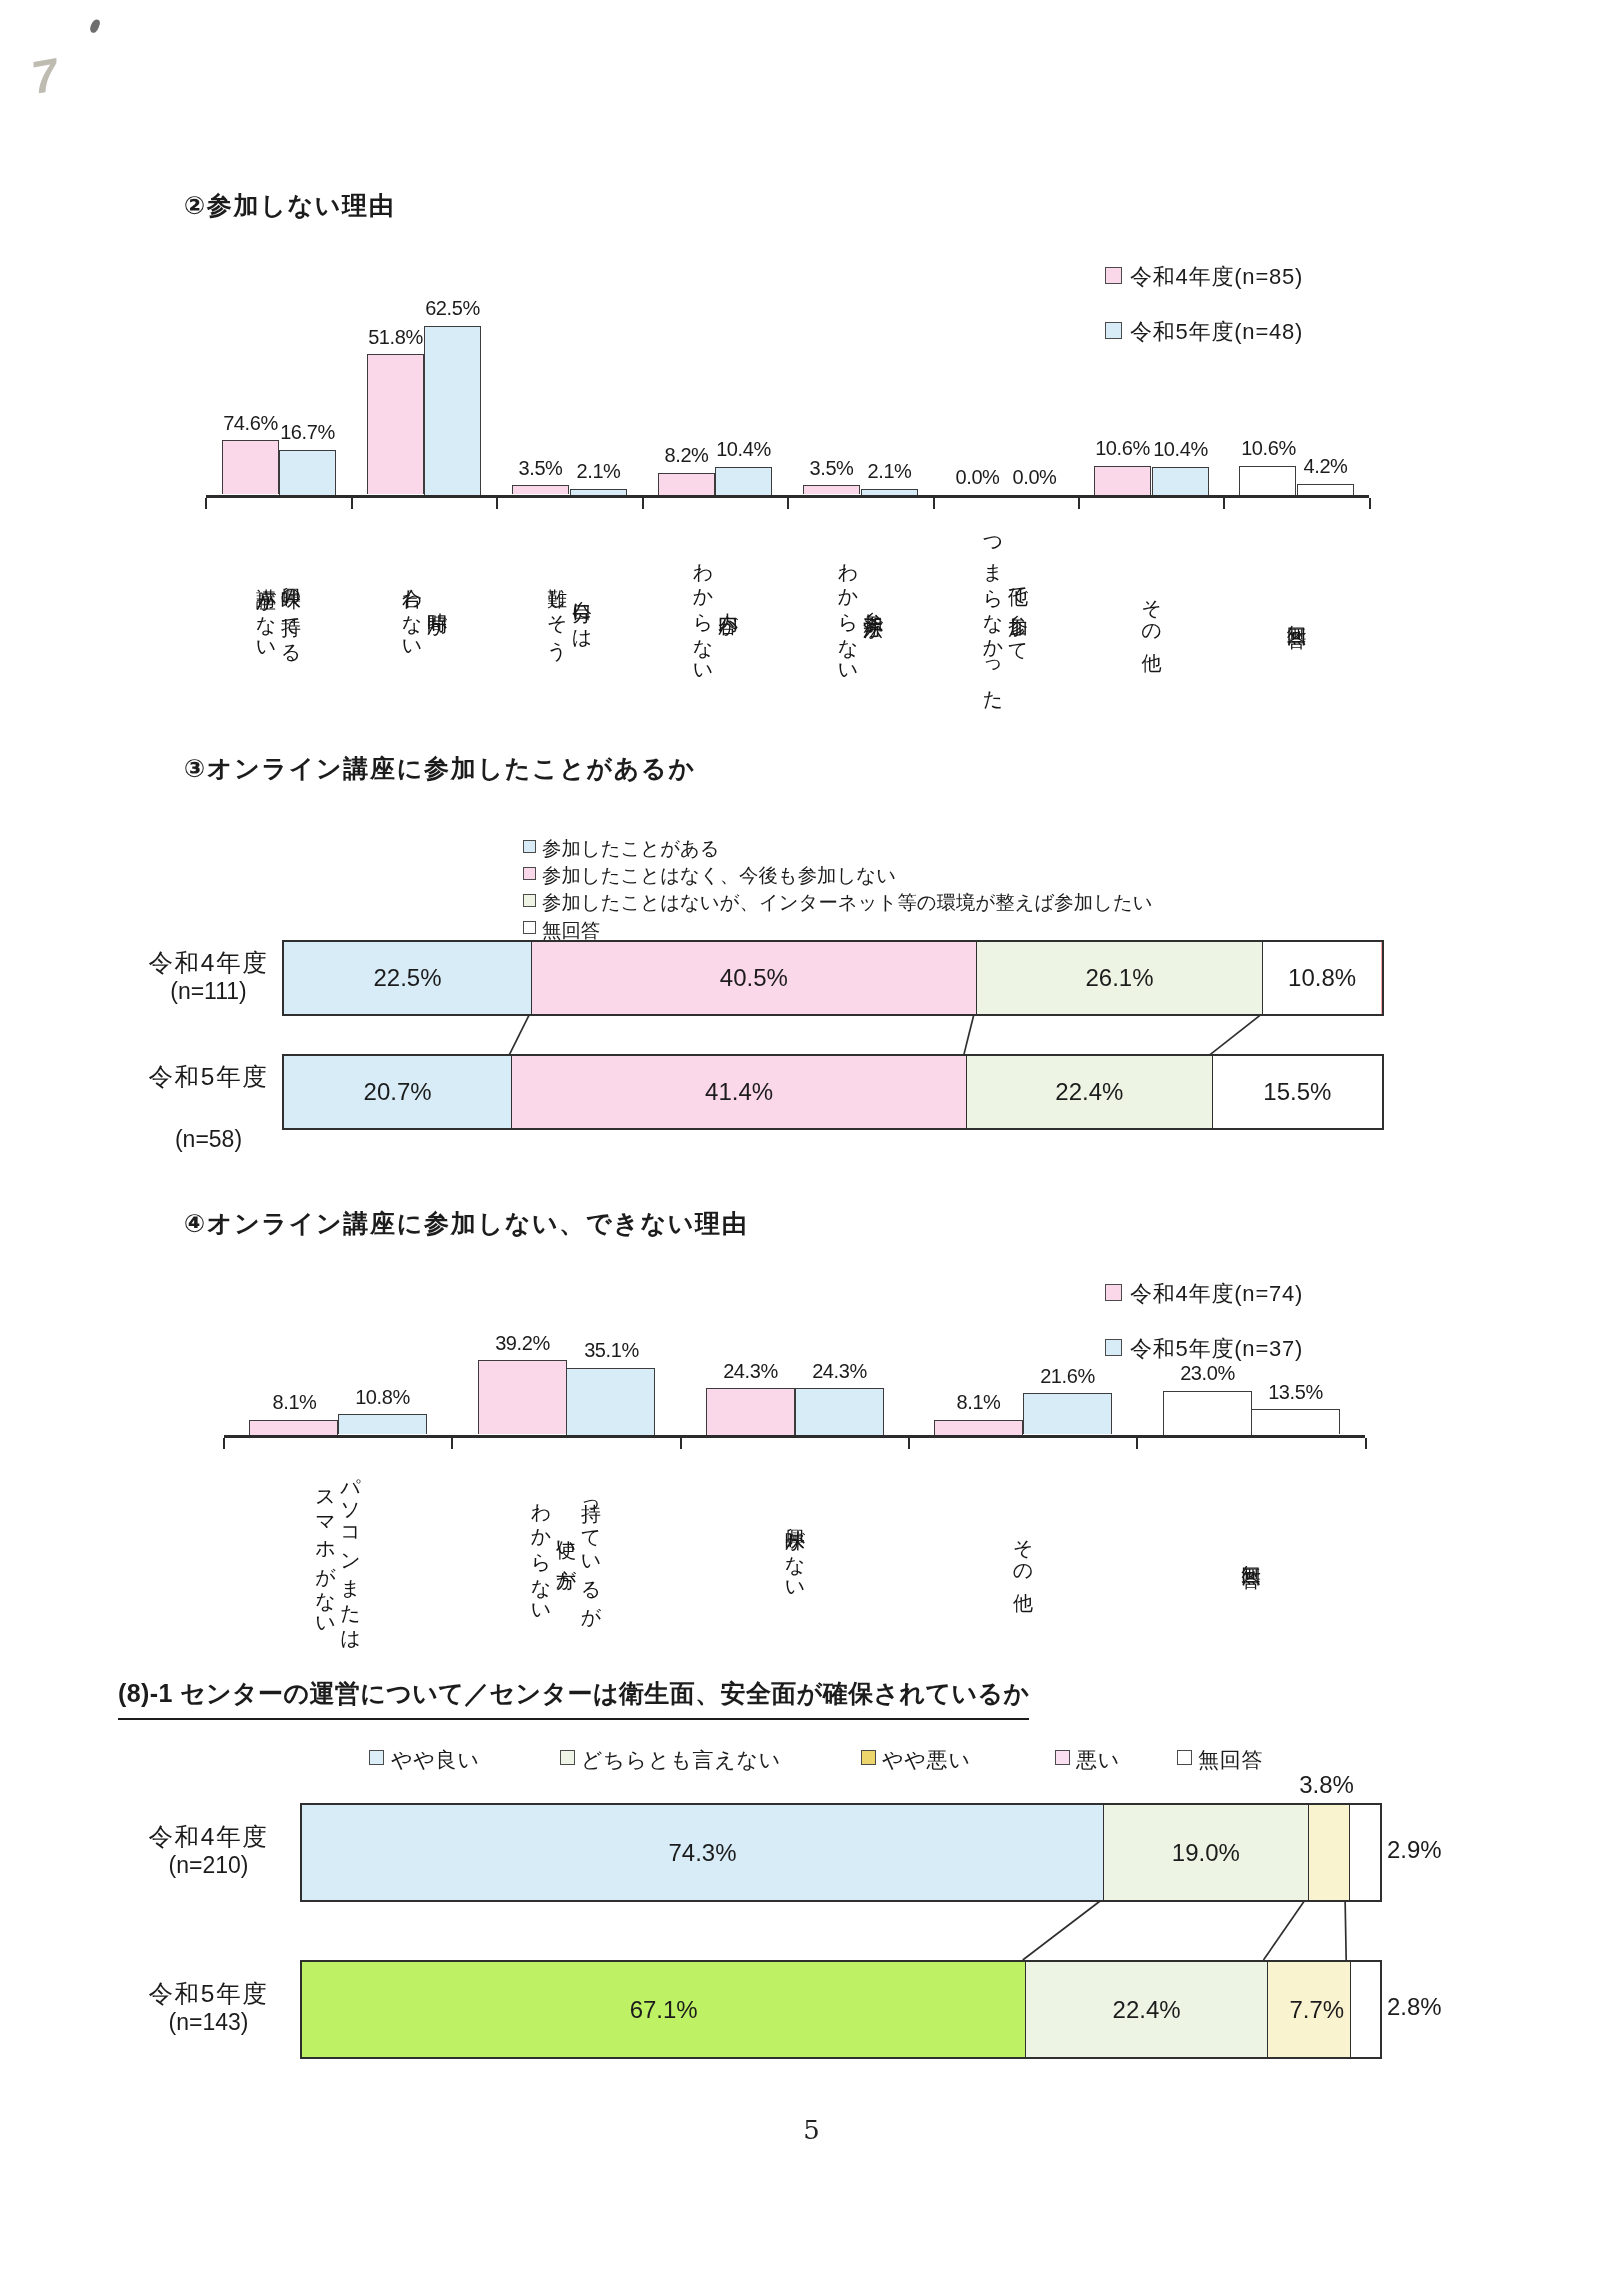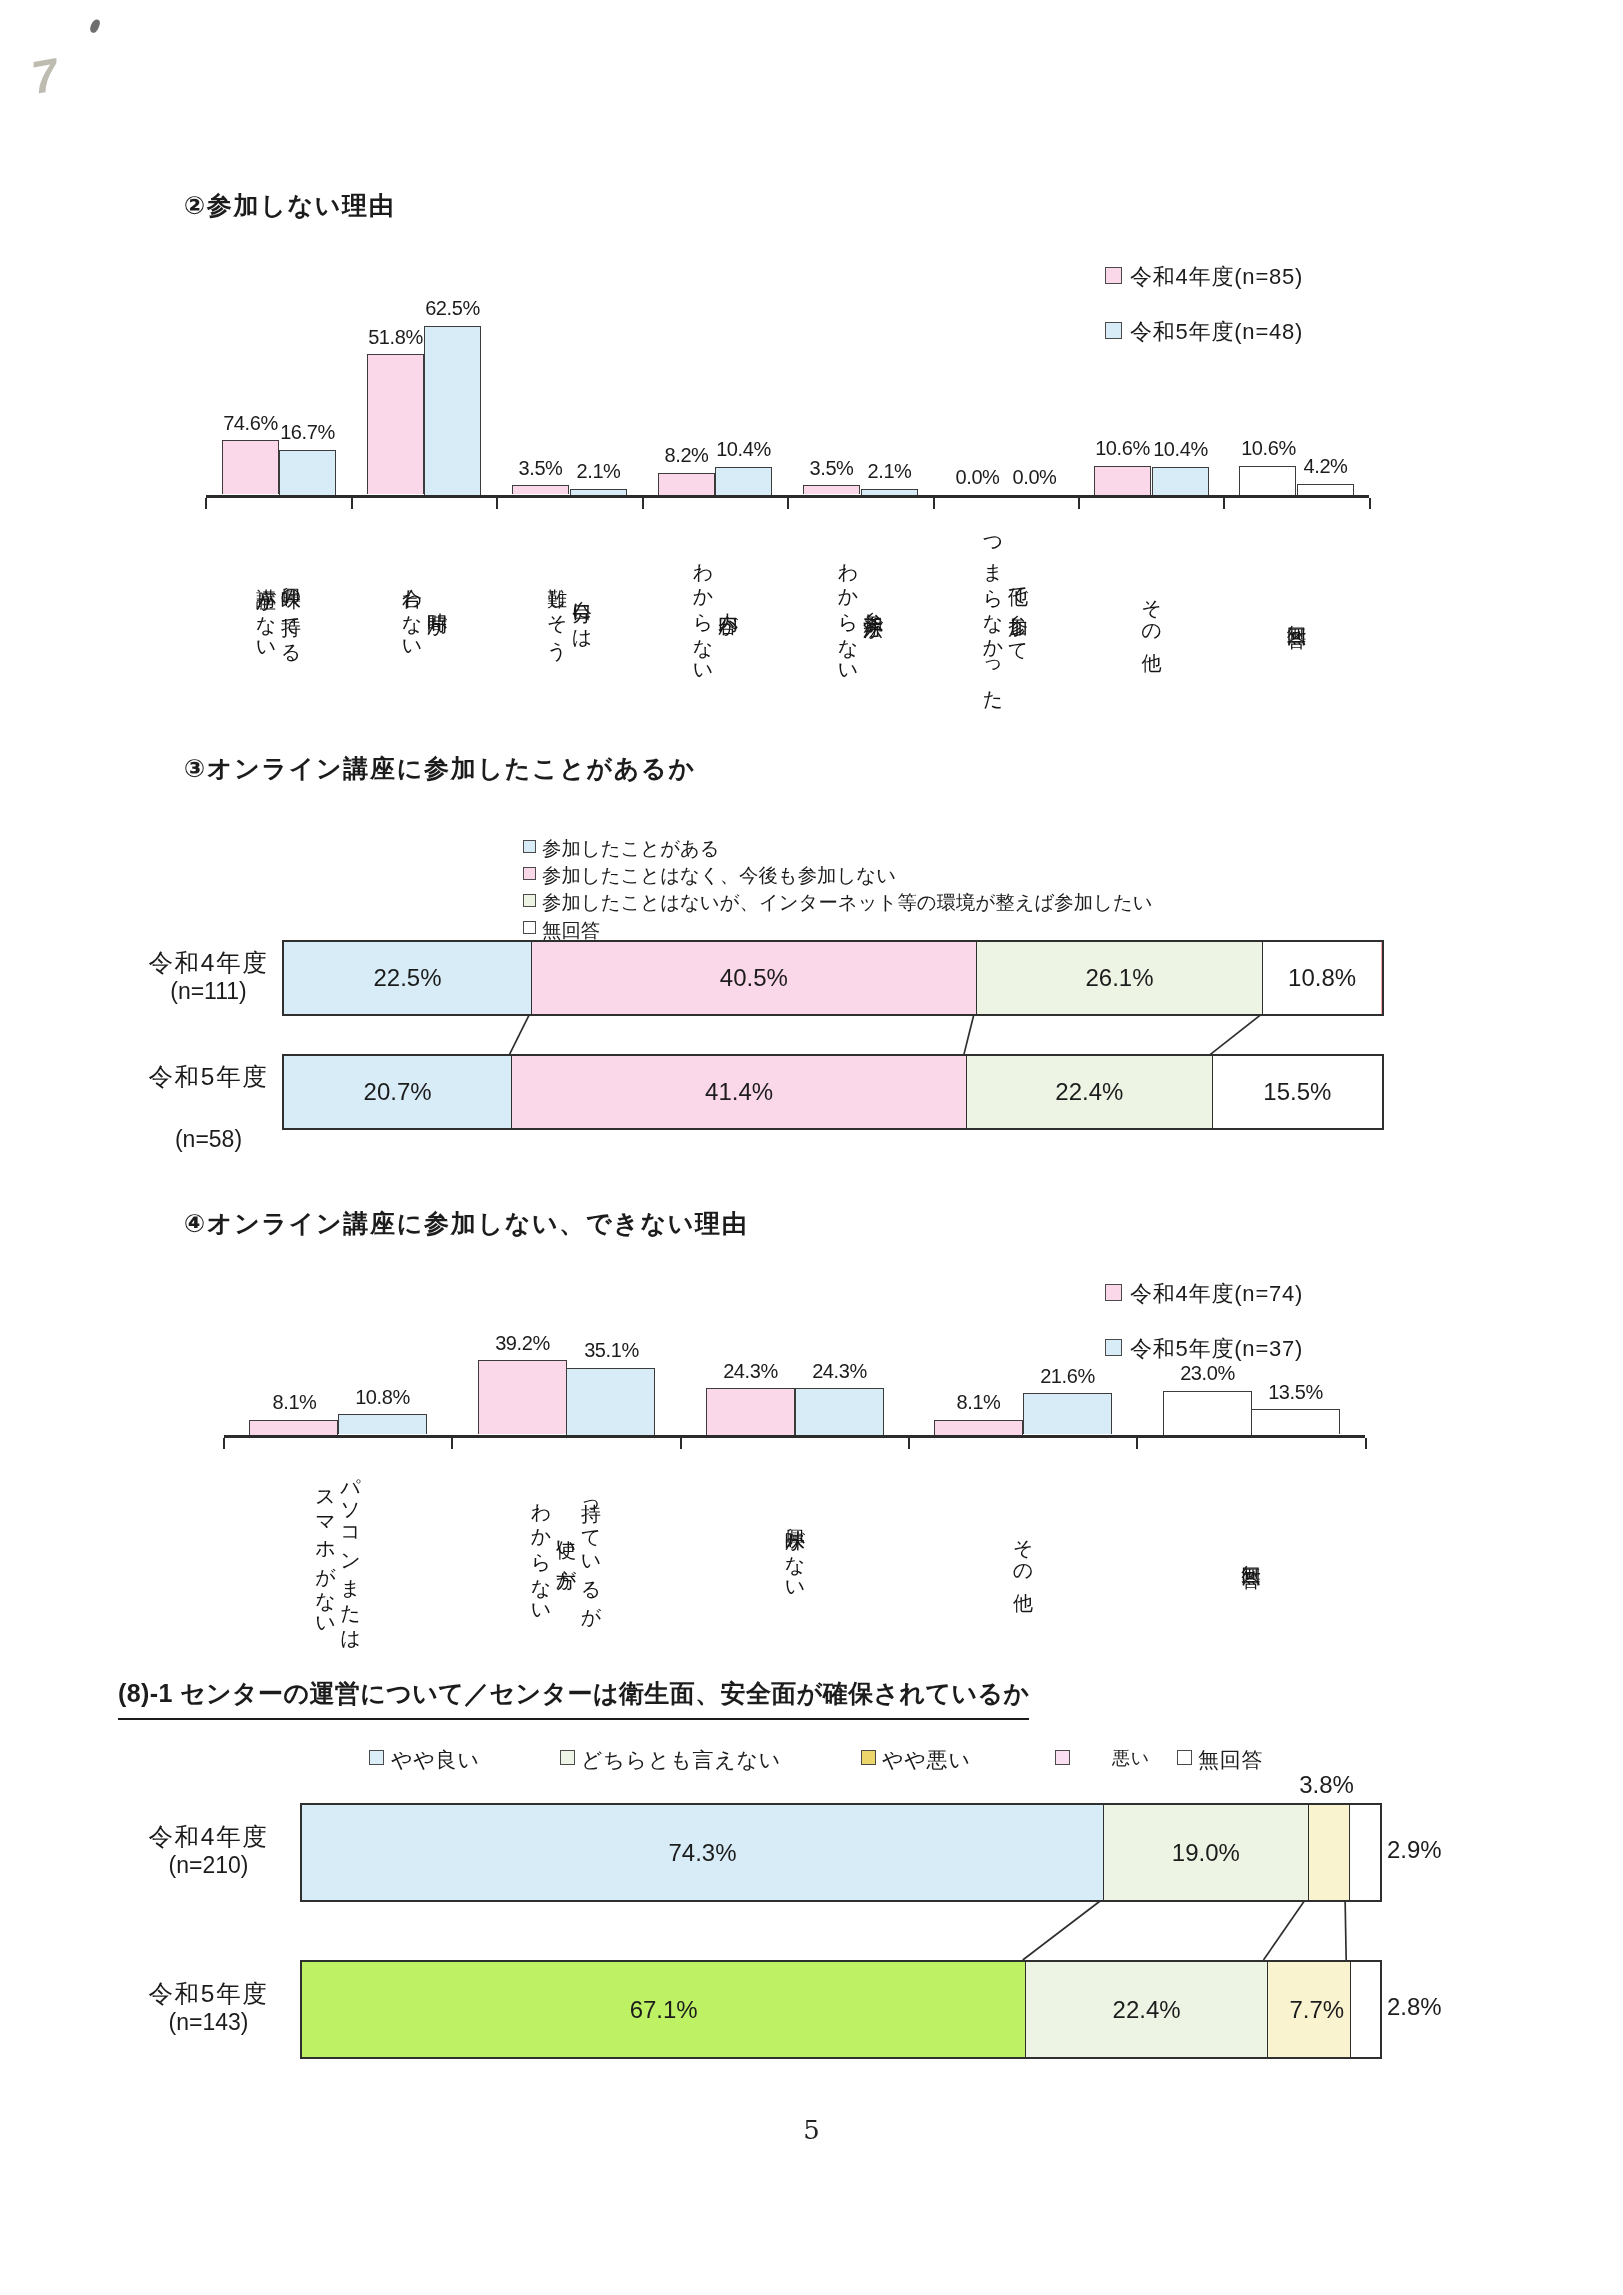--- a/index.html
+++ b/index.html
@@ -156,21 +156,21 @@
       <div style="position: absolute; left: 1251px; top: 1409px; width: 89px; height: 25px; background: rgb(255, 255, 255); border-top: 1.7px solid rgb(60, 60, 60); border-right: 1.7px solid rgb(60, 60, 60); border-bottom: none; border-left: 1.7px solid rgb(60, 60, 60); border-image: initial; box-sizing: border-box;"></div>
       <div style="position: absolute; left: 1245px; top: 1381px; width: 101px; text-align: center; font-size: 20px; font-weight: 500; letter-spacing: -0.4px;">13.5%</div>
       <div style="position: absolute; left: 1137px; top: 1453px; width: 228px; text-align: center;"><span class="vlabel" style="height: 199px;">無回答</span></div>
       <div style="position: absolute; left: 369px; top: 1750px; width: 15px; height: 15px; background: rgb(220, 238, 248); border: 1.7px solid rgb(74, 74, 74); box-sizing: border-box;"></div>
       <div style="position: absolute; left: 391px; top: 1746px; font-size: 21px; letter-spacing: 0.8px; white-space: nowrap;">やや良い</div>
       <div style="position: absolute; left: 560px; top: 1750px; width: 15px; height: 15px; background: rgb(238, 245, 230); border: 1.7px solid rgb(74, 74, 74); box-sizing: border-box;"></div>
       <div style="position: absolute; left: 581px; top: 1746px; font-size: 21px; letter-spacing: 0.8px; white-space: nowrap;">どちらとも言えない</div>
       <div style="position: absolute; left: 861px; top: 1750px; width: 15px; height: 15px; background: rgb(236, 213, 106); border: 1.7px solid rgb(74, 74, 74); box-sizing: border-box;"></div>
       <div style="position: absolute; left: 882px; top: 1746px; font-size: 21px; letter-spacing: 0.8px; white-space: nowrap;">やや悪い</div>
       <div style="position: absolute; left: 1055px; top: 1750px; width: 15px; height: 15px; background: rgb(249, 223, 240); border: 1.7px solid rgb(74, 74, 74); box-sizing: border-box;"></div>
-      <div style="position: absolute; left: 1076px; top: 1746px; font-size: 18px; letter-spacing: 0.8px; white-space: nowrap; margin-left: 36px;">悪い</div>
+      <div style="position: absolute; left: 1076px; top: 1746px; font-size: 21px; letter-spacing: 0.8px; white-space: nowrap;">悪い</div>
       <div style="position: absolute; left: 1177px; top: 1750px; width: 15px; height: 15px; background: rgb(255, 255, 255); border: 1.7px solid rgb(74, 74, 74); box-sizing: border-box;"></div>
       <div style="position: absolute; left: 1198px; top: 1746px; font-size: 21px; letter-spacing: 0.8px; white-space: nowrap;">無回答</div>
       <div style="position: absolute; left: 107px; top: 1820px; width: 203px; text-align: center; font-size: 24.5px; font-weight: 500; letter-spacing: 1.7px;">令和4年度</div>
       <div style="position: absolute; left: 107px; top: 1852px; width: 203px; text-align: center; font-size: 23px;">(n=210)</div>
       <div style="position: absolute; left: 300px; top: 1803px; width: 1078px; height: 95px; border: 2.5px solid rgb(47, 47, 47); box-sizing: content-box; display: flex; background: #f9a8d4;">
         <div class="seg" style="width: 74.3%; background: rgb(216, 236, 247); font-size: 24px;">74.3%</div>
         <div class="seg" style="width: 19%; background: rgb(237, 244, 228); font-size: 24px; border-left: 1.7px solid rgb(47, 47, 47);">19.0%</div>
         <div class="seg" style="width: 3.8%; background: rgb(250, 243, 208); font-size: 24px; border-left: 1.7px solid rgb(47, 47, 47);"></div>
         <div class="seg" style="width: 2.9%; background: rgb(255, 255, 255); font-size: 24px; border-left: 1.7px solid rgb(47, 47, 47);"></div>
       </div>

